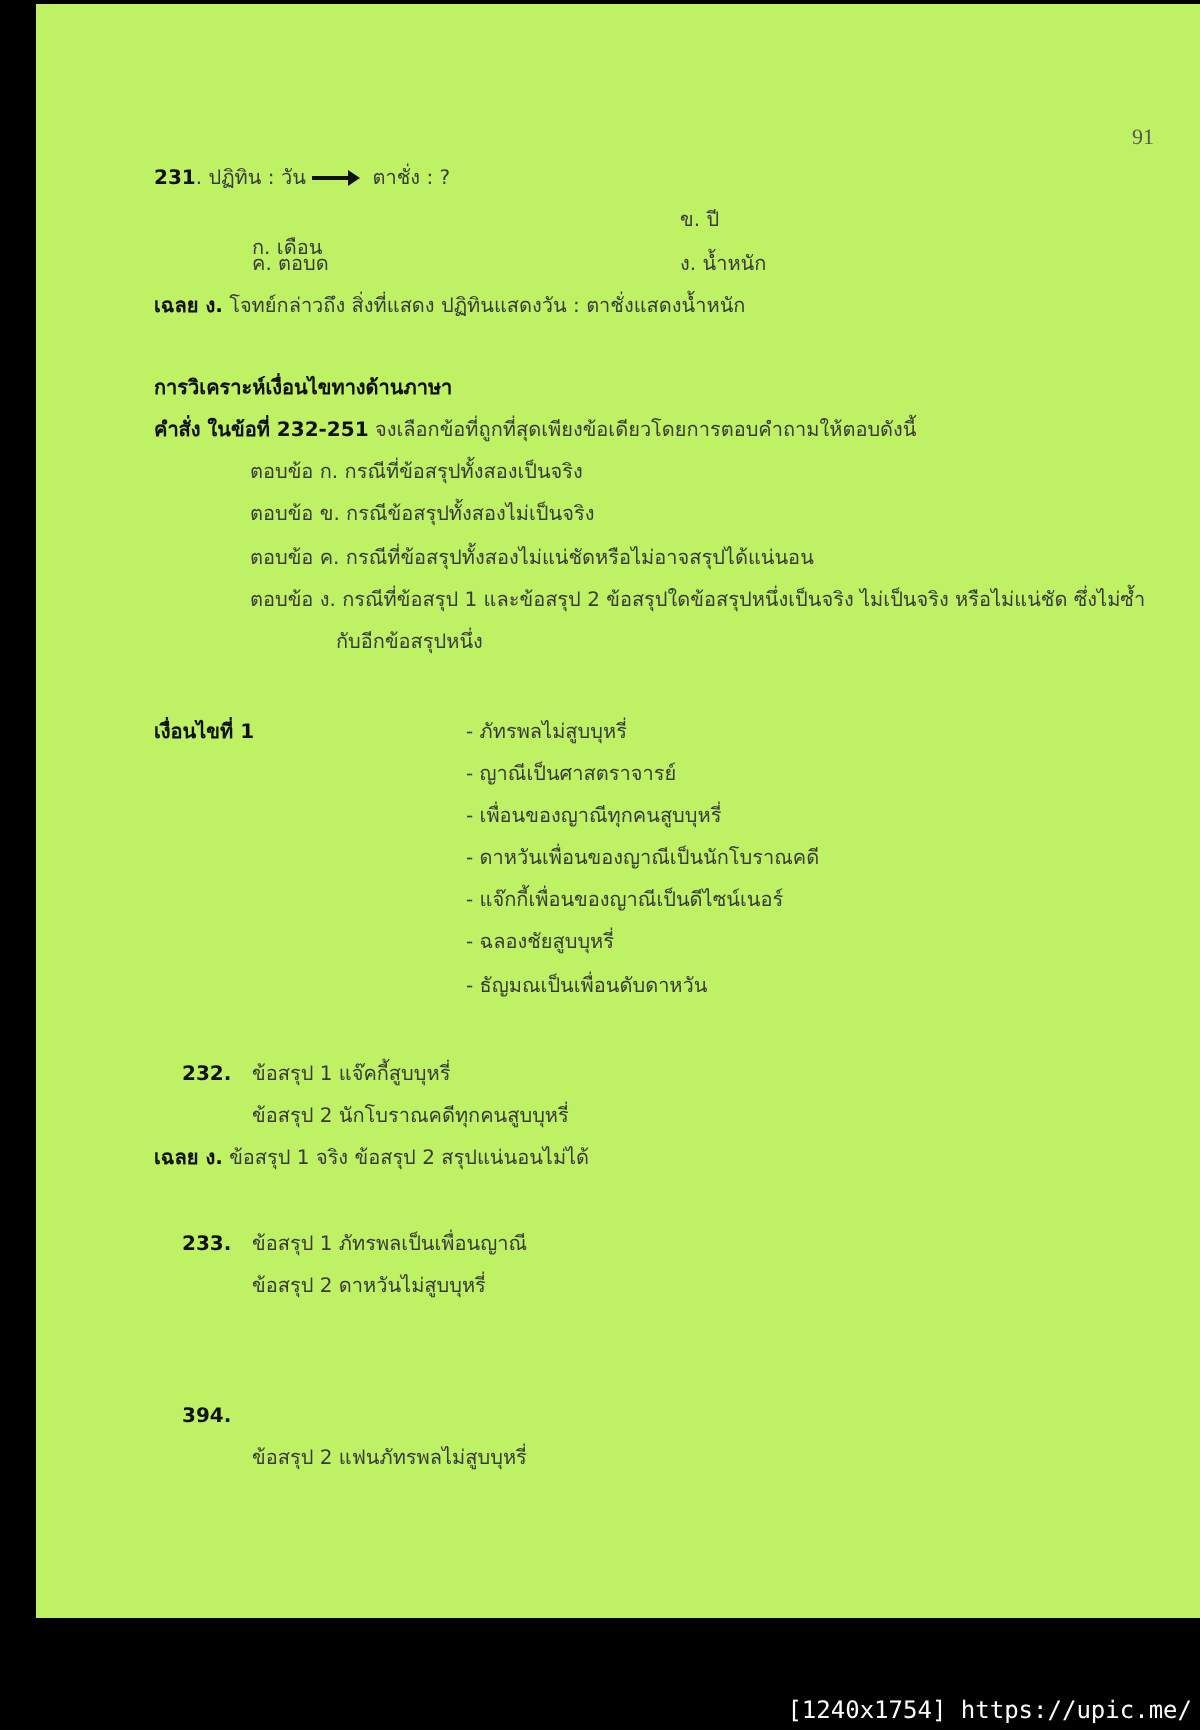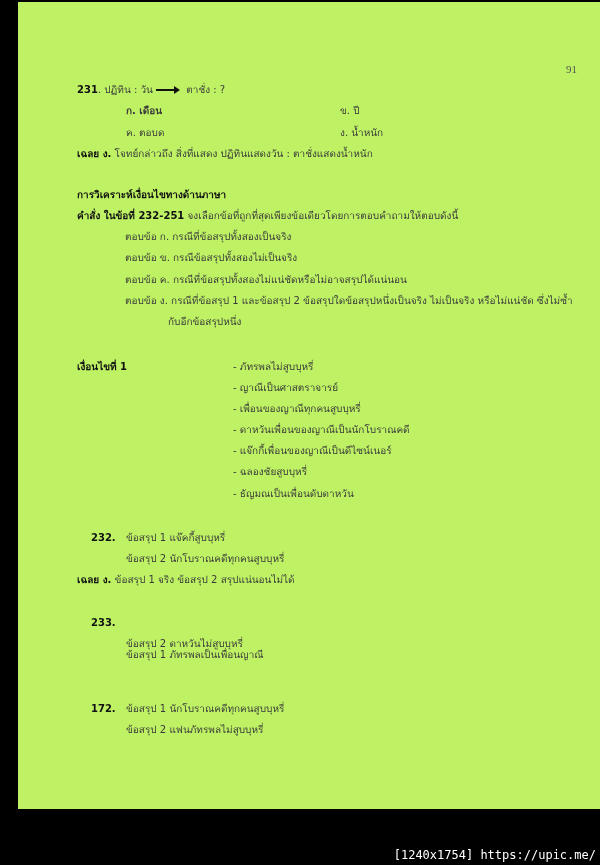--- a/index.html
+++ b/index.html
@@ -24,21 +24,21 @@
   </style>
 </head>
 <body>
 
 <div class="page">
   <div class="t pnum" style="left:548px;top:60px;">91</div>
 
   <div class="t" style="left:59px;top:81px;">
     <span class="b">231</span><span>. ปฏิทิน : วัน</span><span class="arrow"></span>&nbsp;&nbsp;<span>ตาชั่ง : ?</span>
   </div>
-  <div class="t" style="left:108px;top:102px;font-weight:bold;">ก. เดือน</div>
+  <div class="t" style="left:108px;top:116px;">ก. เดือน</div>
   <div class="t" style="left:322px;top:102px;">ข. ปี</div>
   <div class="t" style="left:108px;top:124px;">ค. ตอบด</div>
   <div class="t" style="left:322px;top:124px;">ง. น้ำหนัก</div>
   <div class="t b" style="left:59px;top:186px;">การวิเคราะห์เงื่อนไขทางด้านภาษา</div>
 
   <div class="t" style="left:59px;top:145px;">
     <span class="b">เฉลย ง.</span> <span>โจทย์กล่าวถึง สิ่งที่แสดง ปฏิทินแสดงวัน : ตาชั่งแสดงน้ำหนัก</span>
   </div>
   <div class="t" style="left:59px;top:207px;">
     <span class="b">คำสั่ง ในข้อที่ 232-251</span><span> จงเลือกข้อที่ถูกที่สุดเพียงข้อเดียวโดยการตอบคำถามให้ตอบดังนี้</span>
@@ -59,21 +59,20 @@
   <div class="t" style="left:215px;top:485px;">- ธัญมณเป็นเพื่อนดับดาหวัน</div>
 
   <div class="t b" style="left:73px;top:529px;">232.</div>
   <div class="t" style="left:108px;top:529px;">ข้อสรุป 1 แจ๊คกี้สูบบุหรี่</div>
   <div class="t" style="left:108px;top:550px;">ข้อสรุป 2 นักโบราณคดีทุกคนสูบบุหรี่</div>
   <div class="t" style="left:59px;top:571px;">
     <span class="b">เฉลย ง.</span><span> ข้อสรุป 1 จริง ข้อสรุป 2 สรุปแน่นอนไม่ได้</span>
   </div>
 
   <div class="t b" style="left:73px;top:614px;">233.</div>
-  <div class="t" style="left:108px;top:646px;">ข้อสรุป 1 ภัทรพลเป็นเพื่อนญาณี</div>
+  <div class="t" style="left:108px;top:614px;">ข้อสรุป 1 ภัทรพลเป็นเพื่อนญาณี</div>
   <div class="t" style="left:108px;top:635px;">ข้อสรุป 2 ดาหวันไม่สูบบุหรี่</div>
 
-  <div class="t b" style="left:73px;top:700px;">172.</div>
-  <div class="t" style="left:108px;top:700px;">ข้อสรุป 1 นักโบราณคดีทุกคนสูบบุหรี่</div>
+  <div class="t b" style="left:73px;top:700px;">394.</div>
   <div class="t" style="left:108px;top:721px;">ข้อสรุป 2 แฟนภัทรพลไม่สูบบุหรี่</div>
 </div>
 
 <div class="footer">[1240x1754] https://upic.me/</div>
 
 </body></html>

